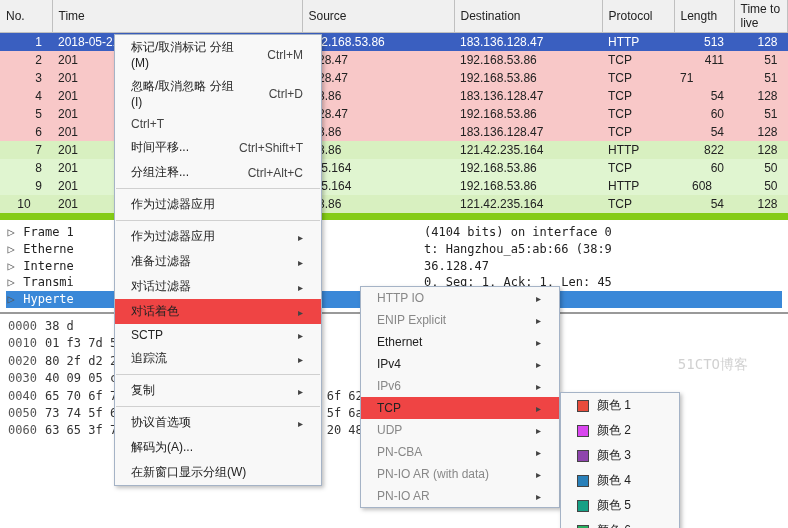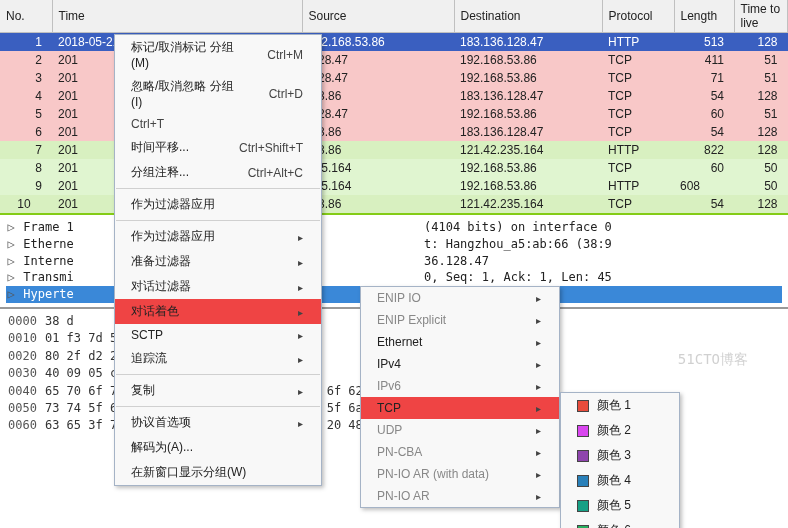--- a/index.html
+++ b/index.html
@@ -6,21 +6,21 @@
 body { font-family: "Segoe UI", Tahoma, sans-serif; font-size: 12px; color: #222; background: #fff; width: 788px; }
 table { border-collapse: collapse; width: 100%; table-layout: fixed; }
 .hdr { background: #f0f0f0; border-bottom: 1px solid #c0c0c0; }
 .hdr th { text-align: left; padding: 2px 6px; font-weight: normal; border-right: 1px solid #c0c0c0; }
 .pkt td { padding: 2px 6px; white-space: nowrap; overflow: hidden; }
 .row-sel { background: #3a5fc0; color: #fff; }
 .row-pink { background: #f8c8c8; }
 .row-green { background: #e0f5d0; }
 .row-lime { background: #d8f0c0; }
 
-.tree-pane { border-top: 2px solid #84cc16; border-bottom: 2px solid #999; padding: 4px 6px; font-family: Consolas, monospace; line-height: 1.4; }
+.tree-pane { border-top: 7px solid #84cc16; border-bottom: 2px solid #999; padding: 4px 6px; font-family: Consolas, monospace; line-height: 1.4; }
 .tree-pane .row { white-space: nowrap; }
 .tree-pane .sel { background: #3a88d8; color: #fff; }
 
 .hex-pane { padding: 4px 8px; font-family: Consolas, monospace; font-size: 12px; line-height: 1.45; color: #333; position: relative; }
 .hex-pane .off { color: #555; margin-right: 8px; }
 .hex-pane .asc { margin-left: 10px; color: #555; }
 .watermark { position: absolute; right: 40px; top: 40px; color: rgba(120,120,120,.35); font-size: 14px; pointer-events: none; }
 
 .menu { position: absolute; background: #f8f8f8; border: 1px solid #a5b3c6; box-shadow: 2px 2px 4px rgba(0,0,0,.25); font-size: 12px; }
 .menu .mi { display: flex; padding: 4px 18px 4px 16px; cursor: default; align-items: center; }
@@ -79,21 +79,21 @@
         <td>TCP</td>
         <td style="text-align:right;padding-right:10px">411</td>
         <td style="text-align:right;padding-right:10px">51</td>
       </tr>
       <tr class="pkt row-pink">
         <td style="text-align:right;padding-right:10px">3</td>
         <td>201</td>
         <td>.128.47</td>
         <td>192.168.53.86</td>
         <td>TCP</td>
-        <td style="text-align:right;padding-right:10px">71</td>
+        <td style="text-align:left;padding-right:10px">71</td>
         <td style="text-align:right;padding-right:10px">51</td>
       </tr>
       <tr class="pkt row-pink">
         <td style="text-align:right;padding-right:10px">4</td>
         <td>201</td>
         <td>.53.86</td>
         <td>183.136.128.47</td>
         <td>TCP</td>
         <td style="text-align:right;padding-right:10px">54</td>
         <td style="text-align:right;padding-right:10px">128</td>
@@ -133,21 +133,21 @@
         <td>TCP</td>
         <td style="text-align:right;padding-right:10px">60</td>
         <td style="text-align:right;padding-right:10px">50</td>
       </tr>
       <tr class="pkt row-green">
         <td style="text-align:right;padding-right:10px">9</td>
         <td>201</td>
         <td>235.164</td>
         <td>192.168.53.86</td>
         <td>HTTP</td>
-        <td style="text-align:left;padding-right:10px">608</td>
+        <td style="text-align:center;padding-right:10px">608</td>
         <td style="text-align:right;padding-right:10px">50</td>
       </tr>
       <tr class="pkt row-lime">
         <td style="text-align:center;padding-right:10px">10</td>
         <td>201</td>
         <td>.53.86</td>
         <td>121.42.235.164</td>
         <td>TCP</td>
         <td style="text-align:right;padding-right:10px">54</td>
         <td style="text-align:right;padding-right:10px">128</td>
@@ -242,21 +242,21 @@
   <div class="mi">
       <span class="lbl">解码为(A)...</span>
     </div>
   <div class="mi">
       <span class="lbl">在新窗口显示分组(W)</span>
     </div>
 </div>
 
 <div class="menu menu2">
   <div class="mi" style="color:#888">
-      <span class="lbl">ENIP IO</span>
+      <span class="lbl">HTTP IO</span>
       <span class="sub"></span>
     </div>
   <div class="mi" style="color:#888">
       <span class="lbl">ENIP Explicit</span>
       <span class="sub"></span>
     </div>
   <div class="mi">
       <span class="lbl">Ethernet</span>
       <span class="sub"></span>
     </div>

